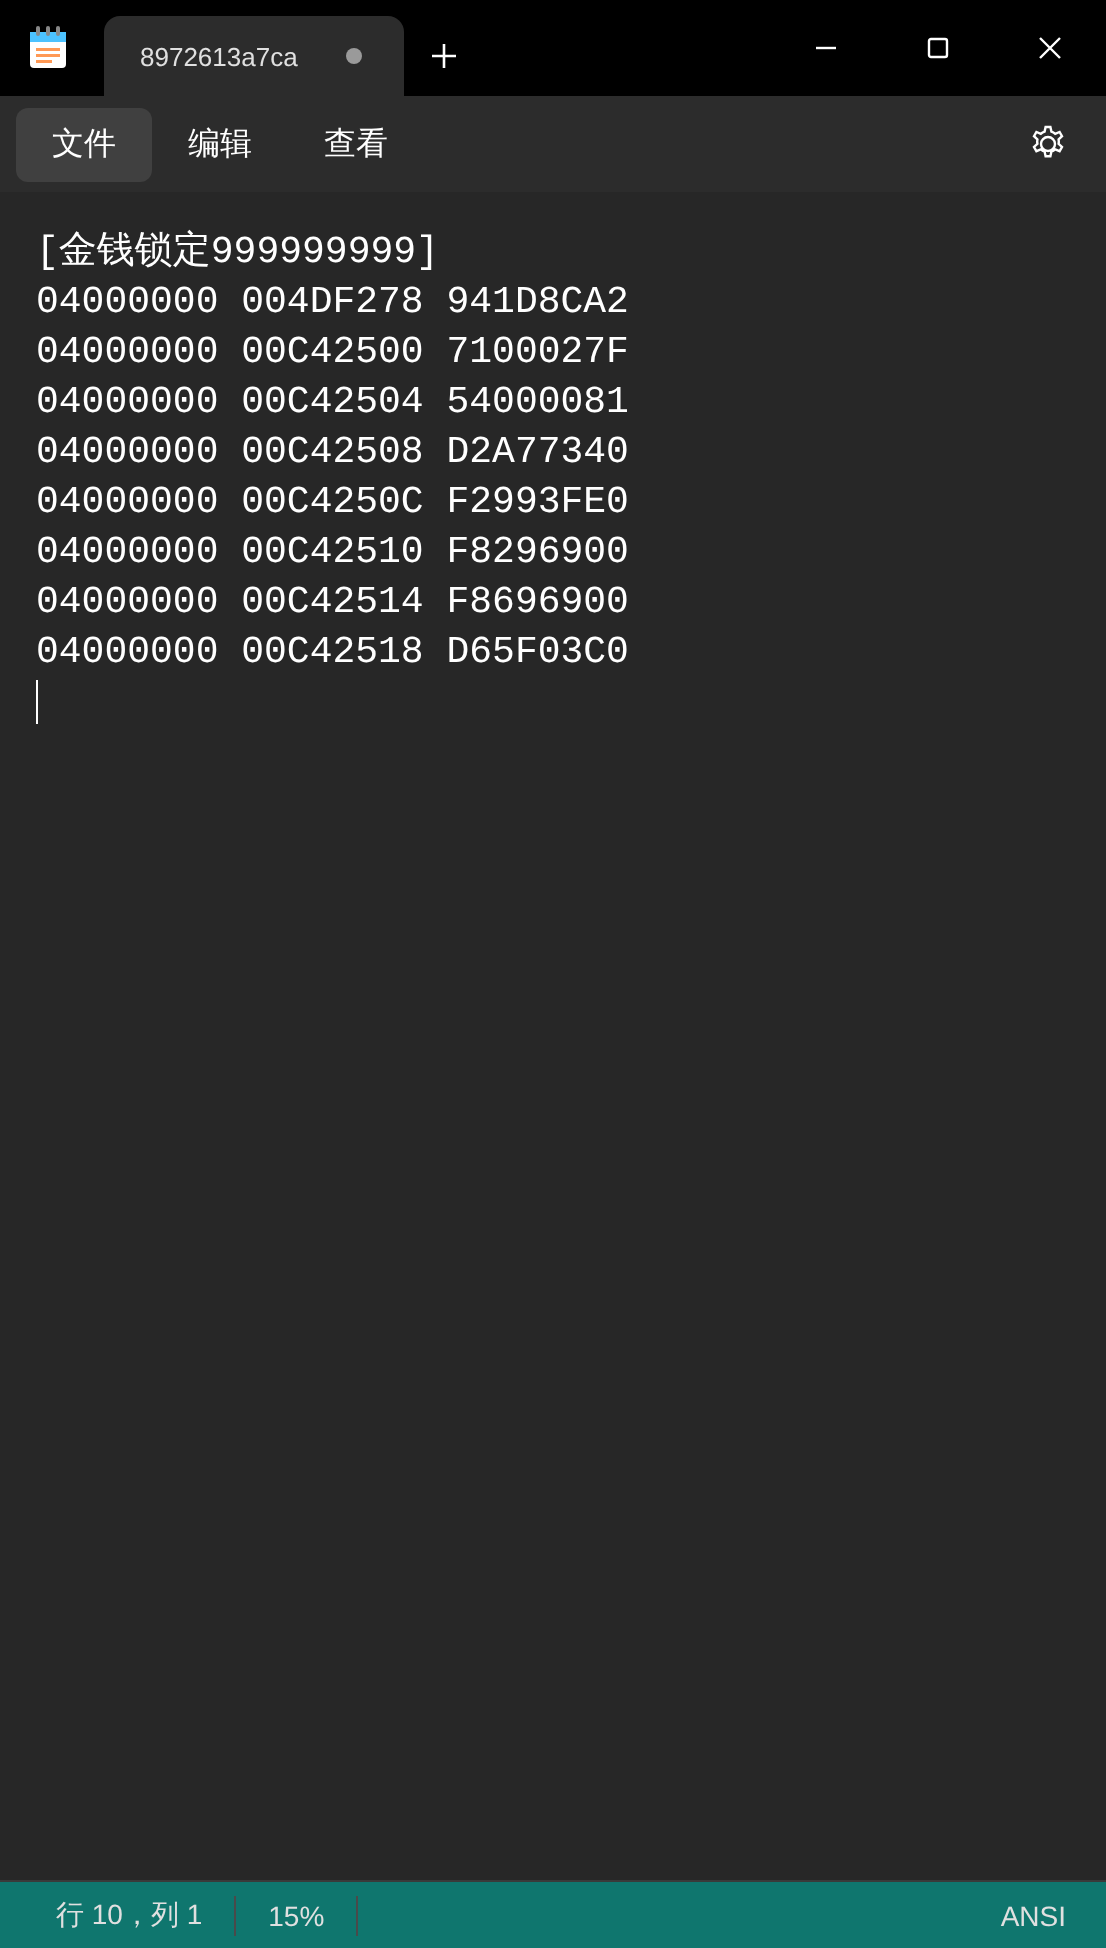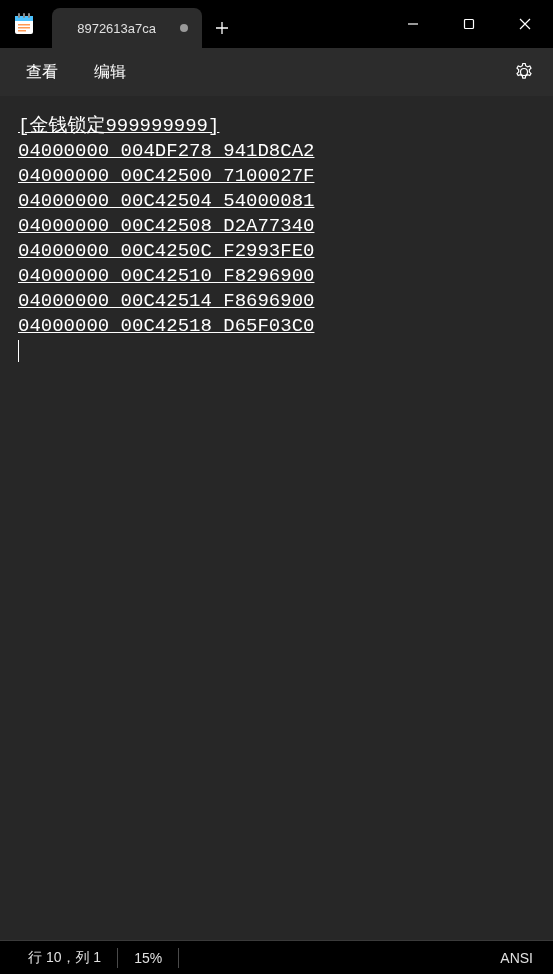--- a/index.html
+++ b/index.html
@@ -36,21 +36,20 @@
     .tab {
       background: #2c2c2c;
       border-radius: 8px 8px 0 0;
       display: flex;
       align-items: center;
       padding: 0 14px 0 18px;
       margin-top: 8px;
       margin-left: 4px;
       gap: 24px;
       min-width: 150px;
-      justify-content: flex-end;
     }
     .tab-title {
       font-size: 13px;
       color: #e0e0e0;
     }
     .tab-dot {
       width: 8px;
       height: 8px;
       border-radius: 50%;
       background: #9a9a9a;
@@ -113,32 +112,31 @@
       flex: 1;
       background: #272727;
       padding: 18px 18px;
       font-family: "Consolas", "Courier New", monospace;
       font-size: 19px;
       line-height: 25px;
       color: #ffffff;
       white-space: pre;
       overflow: auto;
       position: relative;
-      text-decoration: underline;
     }
     .cursor {
       display: inline-block;
       width: 1px;
       height: 22px;
       background: #ffffff;
       vertical-align: text-bottom;
     }
     .statusbar {
       height: 34px;
-      background: #000000;
+      background: #0f766e;
       border-top: 1px solid #3a3a3a;
       display: flex;
       align-items: center;
       font-size: 14px;
       color: #e0e0e0;
       padding: 0 4px;
     }
     .status-section {
       padding: 0 16px;
       border-right: 1px solid #4a4a4a;
@@ -196,22 +194,23 @@
     </div>
     <div class="window-btn close">
       <svg width="12" height="12" viewBox="0 0 12 12">
         <path d="M1 1 L11 11 M11 1 L1 11" stroke="#ffffff" stroke-width="1.2"></path>
       </svg>
     </div>
   </div>
 </div>
 
 <div class="menubar">
+  <div class="menu-item active">文件</div>
+  <div class="menu-item">编辑</div>
   <div class="menu-item">查看</div>
-  <div class="menu-item">编辑</div>
   <div class="menubar-spacer"></div>
   <div class="settings-btn">
     <svg width="20" height="20" viewBox="0 0 20 20">
       <path d="M10 6.5 a3.5 3.5 0 1 0 0 7 a3.5 3.5 0 1 0 0 -7 M10 1.5 l1.2 0 l0.5 2.3 a6.5 6.5 0 0 1 1.9 1.1 l2.2 -0.9 l1.2 2.1 l-1.7 1.6 a6.5 6.5 0 0 1 0 2.2 l1.7 1.6 l-1.2 2.1 l-2.2 -0.9 a6.5 6.5 0 0 1 -1.9 1.1 l-0.5 2.3 l-2.4 0 l-0.5 -2.3 a6.5 6.5 0 0 1 -1.9 -1.1 l-2.2 0.9 l-1.2 -2.1 l1.7 -1.6 a6.5 6.5 0 0 1 0 -2.2 l-1.7 -1.6 l1.2 -2.1 l2.2 0.9 a6.5 6.5 0 0 1 1.9 -1.1 l0.5 -2.3 z" fill="none" stroke="#ffffff" stroke-width="1.2"></path>
     </svg>
   </div>
 </div>
 
 <div class="editor"><span>[金钱锁定999999999]</span>
 <span>04000000 004DF278 941D8CA2</span>

